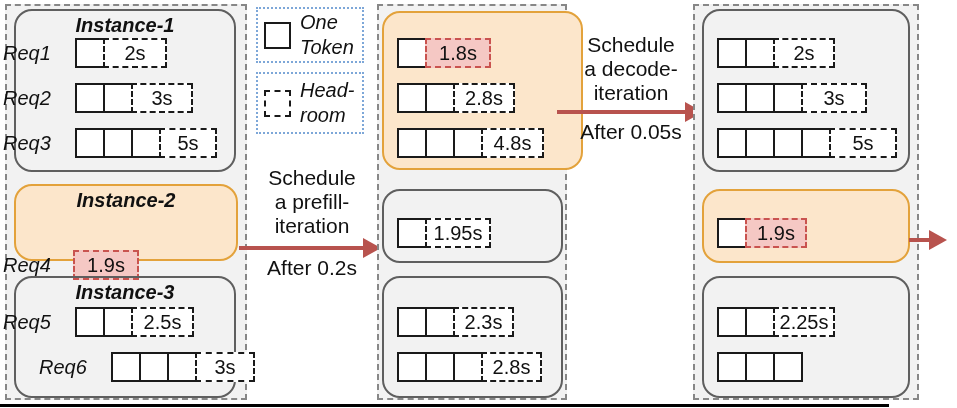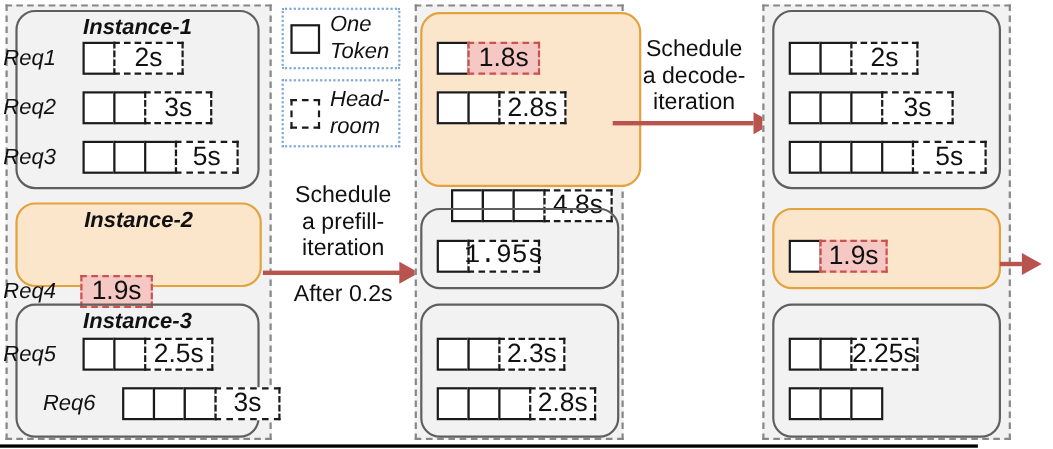--- a/index.html
+++ b/index.html
@@ -13,21 +13,21 @@
   .inst.hl { background:var(--hl-fill,#fce6cb); border-color:var(--hl-border,#e3a23b); border-width:2.5px; }
   .inst-title { text-align:center; font-style:italic; font-weight:bold; font-size:20px; padding-top:3px; }
 
   .row { position:absolute; display:flex; align-items:flex-start; height:30px; }
   .req-label { width:72px; font-style:italic; font-size:20px; line-height:30px; white-space:nowrap; }
   .tokens { display:flex; height:30px; }
   .token { width:30px; height:30px; border:2px solid var(--token-border,#1a1a1a); background:#fff; }
   .token + .token { margin-left:-2px; }
   .headroom { height:30px; margin-left:-2px; border:2px dashed #1a1a1a; background:#fff;
               display:flex; align-items:center; justify-content:center;
-              font-size:24px; line-height:26px; white-space:nowrap;text-align:right; }
+              font-size:20px; line-height:26px; white-space:nowrap;text-align:right; }
   .headroom.pink { background:var(--pink-fill,#f5c8c4); border-color:var(--pink-border,#c9534f); }
 
   .legend-box { position:absolute; border:2px dotted var(--legend-border,#7da7d8); background:#fff;
                 display:flex; align-items:center; gap:9px; padding:4px 6px; }
   .legend-swatch { width:27px; height:27px; background:#fff; flex:0 0 auto; }
   .legend-swatch.solid { border:2.5px solid #1a1a1a; }
   .legend-swatch.dashed { border:2px dashed #1a1a1a; }
   .legend-text { font-style:italic; font-size:20px; line-height:25px; white-space:pre-line; }
 
   .gap-text { position:absolute; text-align:center; font-size:21px; line-height:24px; white-space:pre-line; }
@@ -130,32 +130,32 @@
           </span>
         <span class="headroom pink" style="width:66px">1.8s</span>
       </div>
       <div class="row" style="left:13px;top:70px;">
         <span class="tokens">
             <span class="token"></span>
             <span class="token"></span>
           </span>
         <span class="headroom" style="width:62px">2.8s</span>
       </div>
-      <div class="row" style="left:26px;top:115px;margin-top:44px;">
+      <div class="row" style="left:13px;top:115px;">
         <span class="tokens">
             <span class="token"></span>
             <span class="token"></span>
             <span class="token"></span>
           </span>
         <span class="headroom" style="width:63px">4.8s</span>
       </div>
     </div>
 
     <div class="inst" style="left:3px;top:183px;width:181px;height:74px;">
-      <div class="row" style="left:13px;top:27px;font-family:Liberation Mono, monospace;">
+      <div class="row" style="left:13px;top:27px;">
         <span class="tokens">
             <span class="token"></span>
           </span>
         <span class="headroom" style="width:66px">1.95s</span>
       </div>
     </div>
 
     <div class="inst" style="left:3px;top:270px;width:181px;height:122px;">
       <div class="row" style="left:13px;top:29px;">
         <span class="tokens">
@@ -173,20 +173,21 @@
         <span class="headroom" style="width:61px">2.8s</span>
       </div>
     </div>
   </div>
 
   <div class="gap-text" style="left:569px;top:33px;width:124px;">Schedule
 a decode-
 iteration</div>
   <div class="arrow-line" style="left:557px;top:110px;width:128px;"></div>
   <div class="arrow-head" style="left:685px;top:102px;"></div>
+  <div class="gap-text" style="left:569px;top:120px;width:124px;">After 0.05s</div>
 
   <div class="panel" style="left:693px;top:4px;width:226px;height:396px;">
 
     <div class="inst" style="left:7px;top:3px;width:208px;height:163px;">
       <div class="row" style="left:13px;top:27px;">
         <span class="tokens">
             <span class="token"></span>
             <span class="token"></span>
           </span>
         <span class="headroom" style="width:62px">2s</span>

